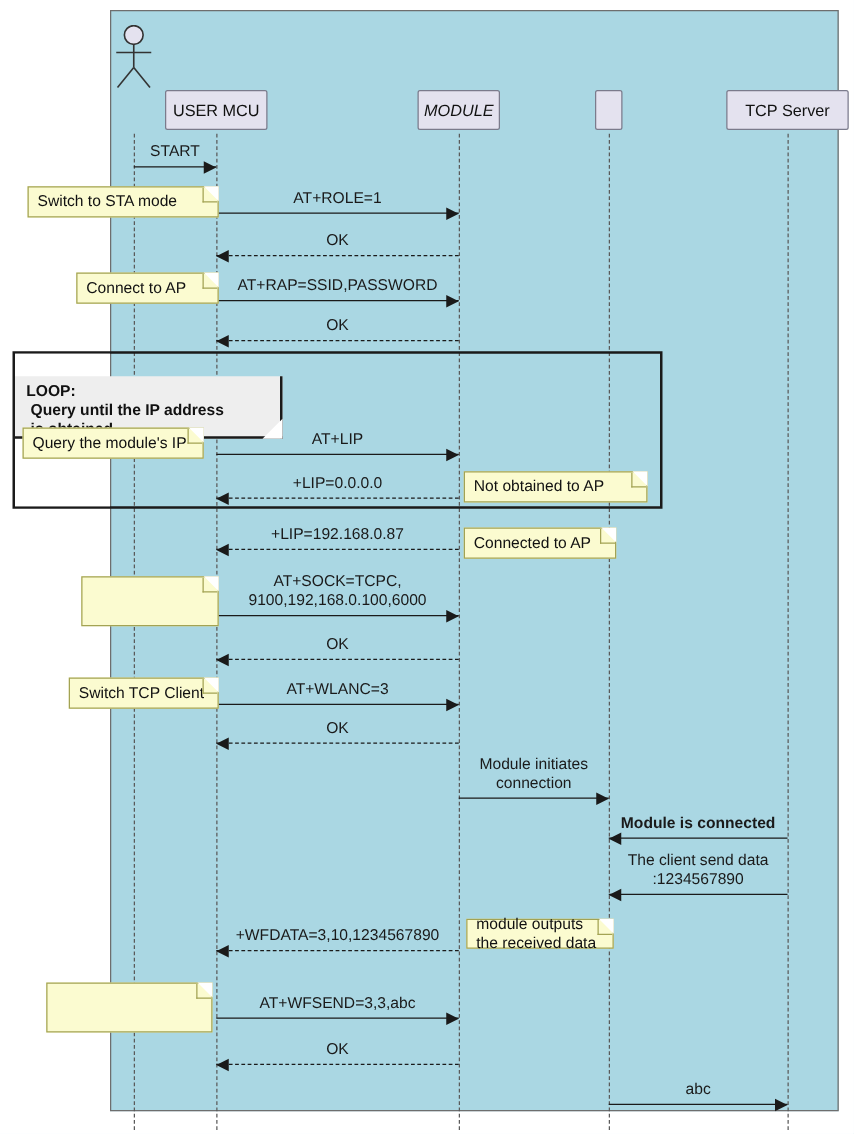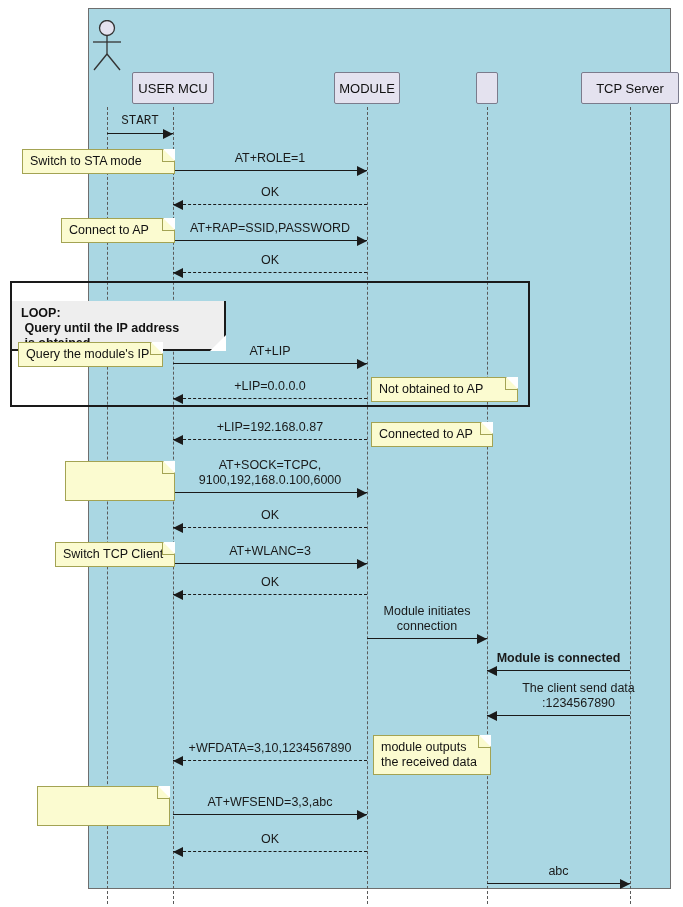--- a/index.html
+++ b/index.html
@@ -161,21 +161,21 @@
       <div class="lifeline" style="left: 107px; top: 107px; height: 797px;"></div>
       <div class="lifeline" style="left: 173px; top: 107px; height: 797px;"></div>
       <div class="lifeline" style="left: 367px; top: 107px; height: 797px;"></div>
       <div class="lifeline" style="left: 487px; top: 107px; height: 797px;"></div>
       <div class="lifeline" style="left: 630px; top: 107px; height: 797px;"></div>
     </div>
   <div id="layer-messages">
       <div>
         <div class="msg-line" style="left: 107px; top: 133px; width: 66px;"></div>
         <div class="arrow-head right" style="top: 128.5px; left: 163px;"></div>
-        <div class="msg-label" style="left: 107px; width: 66px; top: 114px; font-family: Liberation Mono, monospace;">START</div>
+        <div class="msg-label" style="left: 107px; width: 66px; top: 114px;">START</div>
       </div>
       <div>
         <div class="msg-line" style="left: 173px; top: 170px; width: 194px;"></div>
         <div class="arrow-head right" style="top: 165.5px; left: 357px;"></div>
         <div class="msg-label" style="left: 173px; width: 194px; top: 151px;">AT+ROLE=1</div>
       </div>
       <div>
         <div class="msg-line dashed" style="left: 173px; top: 204px; width: 194px;"></div>
         <div class="arrow-head left" style="top: 199.5px; left: 173px;"></div>
         <div class="msg-label" style="left: 173px; width: 194px; top: 185px;">OK</div>
@@ -233,21 +233,21 @@
 connection</div>
       </div>
       <div>
         <div class="msg-line" style="left: 487px; top: 670px; width: 143px;"></div>
         <div class="arrow-head left" style="top: 665.5px; left: 487px;"></div>
         <div class="msg-label" style="left: 487px; width: 143px; top: 651px; font-weight: bold;">Module is connected</div>
       </div>
       <div>
         <div class="msg-line" style="left: 487px; top: 715px; width: 143px;"></div>
         <div class="arrow-head left" style="top: 710.5px; left: 487px;"></div>
-        <div class="msg-label" style="left: 487px; width: 143px; top: 681px; margin-left: 20px;">The client send data
+        <div class="msg-label" style="left: 487px; width: 143px; top: 681px;">The client send data
 :1234567890</div>
       </div>
       <div>
         <div class="msg-line dashed" style="left: 173px; top: 760px; width: 194px;"></div>
         <div class="arrow-head left" style="top: 755.5px; left: 173px;"></div>
         <div class="msg-label" style="left: 173px; width: 194px; top: 741px;">+WFDATA=3,10,1234567890</div>
       </div>
       <div>
         <div class="msg-line" style="left: 173px; top: 814px; width: 194px;"></div>
         <div class="arrow-head right" style="top: 809.5px; left: 357px;"></div>
@@ -275,36 +275,36 @@
       <div class="actor" style="left: 89px; top: 20px;"><svg width="36" height="52" viewBox="0 0 36 52">
           <circle cx="18" cy="8" r="7.5" fill="#E4E2EF" stroke="#333" stroke-width="1.3"></circle>
           <line x1="18" y1="16" x2="18" y2="34" stroke="#333" stroke-width="1.3"></line>
           <line x1="4" y1="22" x2="32" y2="22" stroke="#333" stroke-width="1.3"></line>
           <line x1="18" y1="34" x2="5" y2="50" stroke="#333" stroke-width="1.3"></line>
           <line x1="18" y1="34" x2="31" y2="50" stroke="#333" stroke-width="1.3"></line>
         </svg></div>
       <div class="participant" style="left: 132px; top: 72px; width: 82px; height: 32px;">
         <span>USER MCU</span>
       </div>
-      <div class="participant" style="left: 334px; top: 72px; width: 66px; height: 32px;">
+      <div class="participant" style="left: 334px; top: 72px; width: 66px; height: 32px; font-style: italic;">
         <span>MODULE</span>
       </div>
       <div class="participant" style="left: 476px; top: 72px; width: 22px; height: 32px;">
         <span></span>
       </div>
       <div class="participant" style="left: 581px; top: 72px; width: 98px; height: 32px;">
         <span>TCP Server</span>
       </div>
     </div>
   <div id="layer-notes">
       <div class="note" style="left: 22px; top: 149px; width: 153px; height: 25px;"><span>Switch to STA mode</span><div class="note-fold"></div></div>
       <div class="note" style="left: 61px; top: 218px; width: 114px; height: 25px;"><span>Connect to AP</span><div class="note-fold"></div></div>
       <div class="note" style="left: 18px; top: 342px; width: 145px; height: 25px;"><span>Query the module's IP</span><div class="note-fold"></div></div>
       <div class="note" style="left: 371px; top: 377px; width: 147px; height: 25px;"><span>Not obtained to AP</span><div class="note-fold"></div></div>
       <div class="note" style="left: 371px; top: 422px; width: 122px; height: 25px;"><span>Connected to AP</span><div class="note-fold"></div></div>
       <div class="note" style="left: 65px; top: 461px; width: 110px; height: 40px;"><div class="note-fold"></div></div>
       <div class="note" style="left: 55px; top: 542px; width: 120px; height: 25px;"><span>Switch TCP Client</span><div class="note-fold"></div></div>
-      <div class="note" style="left: 373px; top: 735px; width: 118px; height: 40px;"><span>module outputs
+      <div class="note" style="left: 373px; top: 735px; width: 118px; height: 24px;"><span>module outputs
 the received data</span><div class="note-fold"></div></div>
       <div class="note" style="left: 37px; top: 786px; width: 133px; height: 40px;"><div class="note-fold"></div></div>
     </div>
 
 </div>
 
 </body></html>

